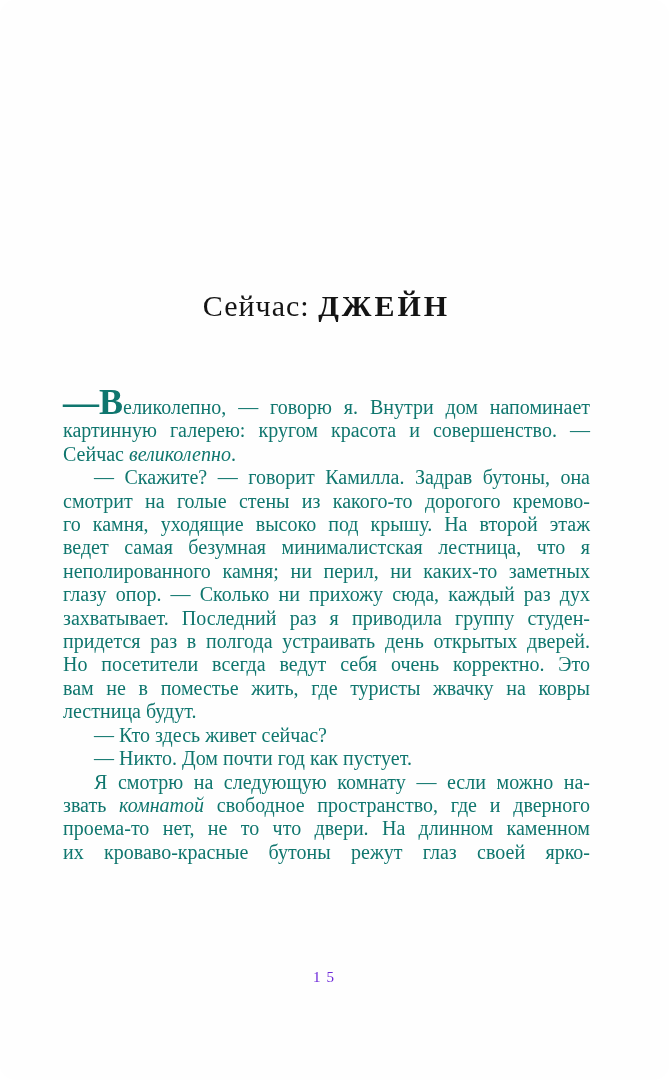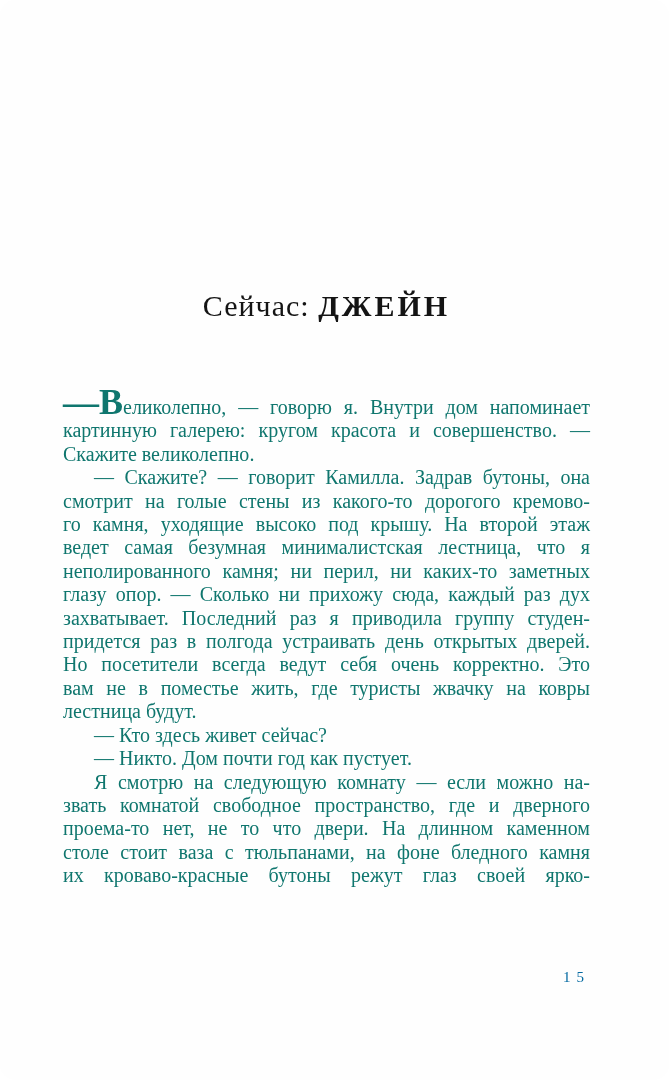--- a/index.html
+++ b/index.html
@@ -33,61 +33,60 @@
   }
   .text-block {
     position: absolute;
     top: 396px; left: 63px; width: 527px;
     font-size: 20px; line-height: 23.4px;
     color: #0f766e;
   }
   .line { text-align: justify; }
   .line.justify { text-align-last: justify; }
   .line.indent { text-indent: 31px; }
-  .italic { }
+  .italic { font-style: italic; }
   .dash, .initial {
     font-size: 36px;
     font-weight: bold;
     line-height: 0;
   }
   .page-number {
     position: absolute;
     top: 968px; left: 63px; width: 527px;
-    text-align: right;
+    text-align: center;
     font-size: 15px; line-height: 18px;
     letter-spacing: 6px;
-    color: #0369a1;
+    color: #6d28d9;
   }
 </style>
 </head>
 <body>
 
 <div class="page">
 
   <h1 class="chapter-title"><span>Сейчас: </span><span class="title-name">ДЖЕЙН</span></h1>
 
   <div class="text-block" id="text-block">
       <div class="line justify"><span class="dash">—</span><span class="initial">В</span><span>еликолепно, — говорю я. Внутри дом напоминает</span></div>
       <div class="line justify"><span>картинную галерею: кругом красота и совершенство. —</span></div>
-      <div class="line"><span>Скажите </span><span class="italic">великолепно</span><span>.</span></div>
+      <div class="line"><span>Сейчас </span><span class="italic">великолепно</span><span>.</span></div>
       <div class="line justify indent"><span>— Скажите? — говорит Камилла. Задрав бутоны, она</span></div>
       <div class="line justify"><span>смотрит на голые стены из какого-то дорогого кремово-</span></div>
       <div class="line justify"><span>го камня, уходящие высоко под крышу. На второй этаж</span></div>
       <div class="line justify"><span>ведет самая безумная минималистская лестница, что я</span></div>
       <div class="line justify"><span>неполированного камня; ни перил, ни каких-то заметных</span></div>
       <div class="line justify"><span>глазу опор. — Сколько ни прихожу сюда, каждый раз дух</span></div>
       <div class="line justify"><span>захватывает. Последний раз я приводила группу студен-</span></div>
       <div class="line justify"><span>придется раз в полгода устраивать день открытых дверей.</span></div>
       <div class="line justify"><span>Но посетители всегда ведут себя очень корректно. Это</span></div>
       <div class="line justify"><span>вам не в поместье жить, где туристы жвачку на ковры</span></div>
       <div class="line"><span>лестница будут.</span></div>
       <div class="line indent"><span>— Кто здесь живет сейчас?</span></div>
       <div class="line indent"><span>— Никто. Дом почти год как пустует.</span></div>
       <div class="line justify indent"><span>Я смотрю на следующую комнату — если можно на-</span></div>
       <div class="line justify"><span>звать </span><span class="italic">комнатой</span><span> свободное пространство, где и дверного</span></div>
       <div class="line justify"><span>проема-то нет, не то что двери. На длинном каменном</span></div>
-      <div class="line justify"><span>столе стоит ваза с тюльпанами, на фоне бледного камня</span></div>
       <div class="line justify"><span>их кроваво-красные бутоны режут глаз своей ярко-</span></div>
     </div>
 
   <div class="page-number">15</div>
 
 </div>
 
 </body></html>

